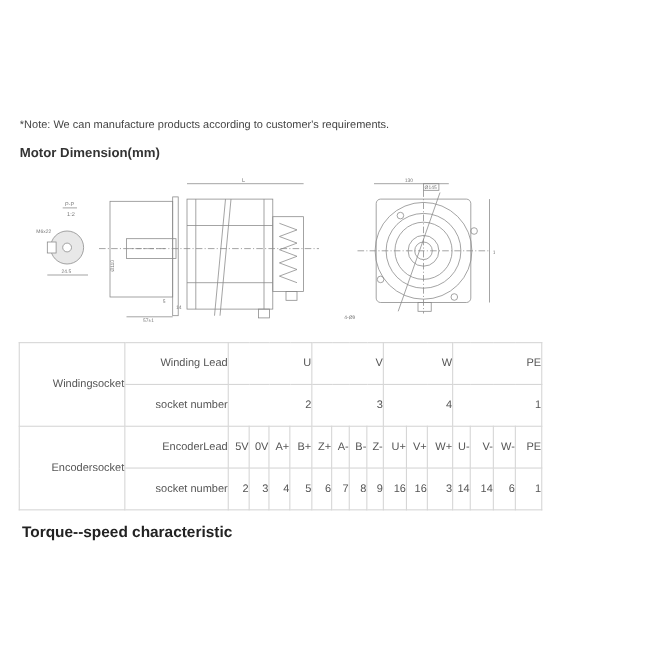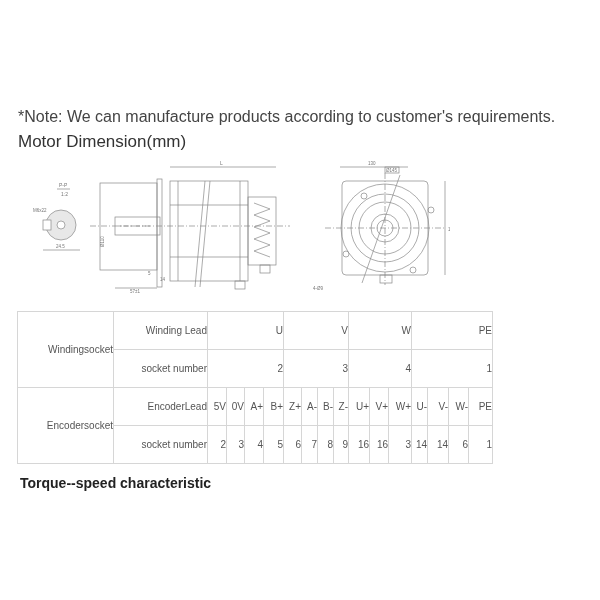--- a/index.html
+++ b/index.html
@@ -1,18 +1,18 @@
 <!DOCTYPE html>
 <html><head>
 <meta charset="utf-8">
 <style>
   html, body { margin:0; padding:0; background:#ffffff; }
   body { width:600px; height:600px; position:relative; overflow:hidden; font-family:"Liberation Sans", sans-serif; color:#333; }
-  .note { position:absolute; left:18px; top:108px; font-size:16px; color:#444; white-space:nowrap; }
-  .h-motor { position:absolute; left:18px; top:132px; font-size:17px; font-weight:normal; color:#333; white-space:nowrap; }
+  .note { position:absolute; left:18px; top:108px; font-size:10px; color:#444; white-space:nowrap; }
+  .h-motor { position:absolute; left:18px; top:132px; font-size:12px; font-weight:bold; color:#333; white-space:nowrap; }
   .drawing { position:absolute; left:30px; top:155px; width:420px; height:145px; }
   .tbl { position:absolute; left:17px; top:311px; border-collapse:collapse; font-size:10px; color:#555; }
   .tbl td { border:1px solid #d6d6d6; text-align:right; padding:0; height:37px; }
   .h-torque { position:absolute; left:20px; top:475px; font-size:14px; font-weight:bold; color:#222; white-space:nowrap; }
   svg text { font-family:"Liberation Sans", sans-serif; }
 </style>
 </head>
 <body>
 
 <div class="note">*Note: We can manufacture products according to customer's requirements.</div>

